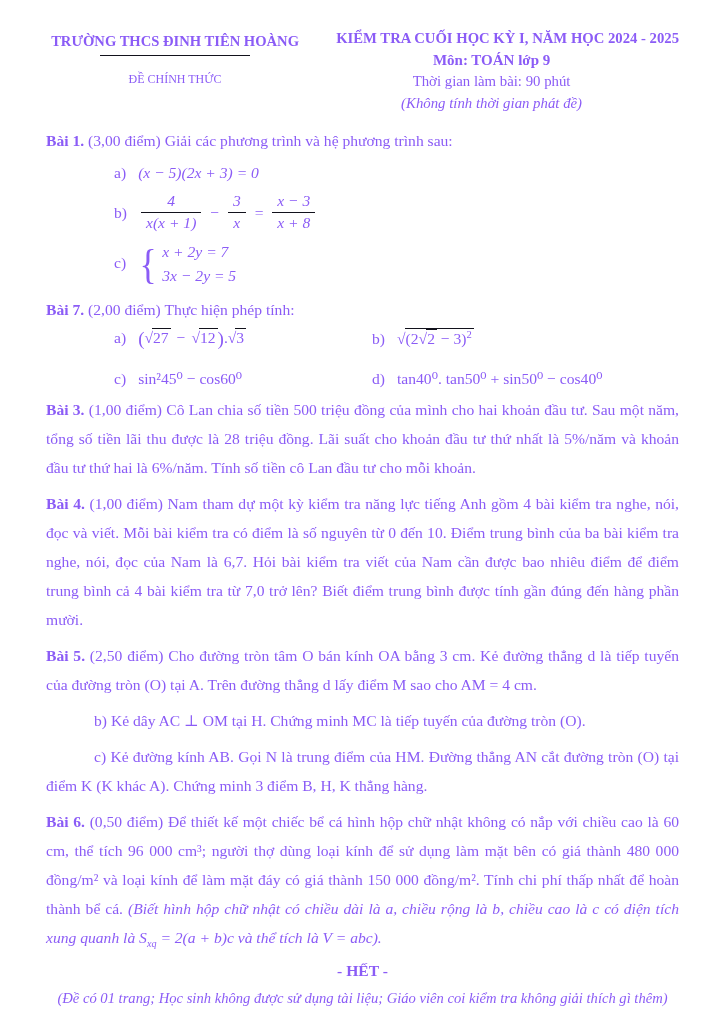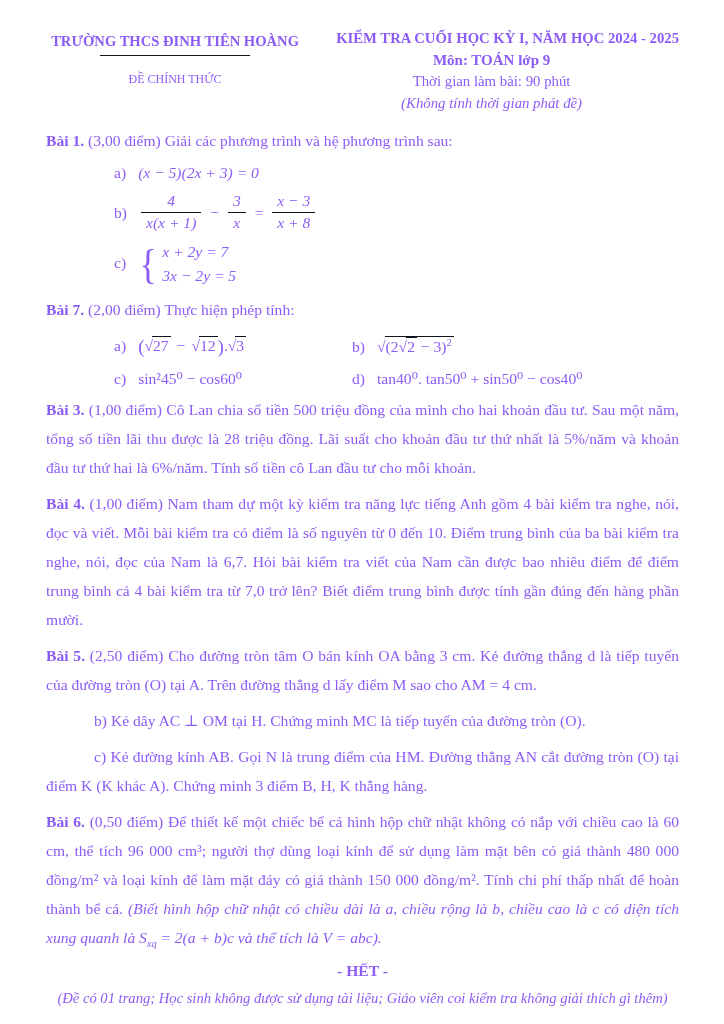--- a/index.html
+++ b/index.html
@@ -40,21 +40,21 @@
   .system .brace { font-size:42px; font-weight:300; margin-right:4px; font-style:normal; line-height:0.9; transform:scaleX(0.85); }
   .system .eqs span { display:block; line-height:24px; }
   
   .sqrt { display:inline-block; white-space:nowrap; font-style:normal; }
   .sqrt > .sign { display:inline-block; margin-right:-1px; }
   .sqrt > .rad { display:inline-block; border-top:1.2px solid #12121c; padding:0 2px 0 1px; }
   .bigp { font-size:19px; vertical-align:-2px; font-style:normal; }
   sup { font-size:0.68em; line-height:0; }
   sub { font-size:0.65em; line-height:0; }
   
-  .two-col { display:grid; grid-template-columns:238px 1fr; padding-left:68px; margin-top:12px; row-gap:12px; }
+  .two-col { display:grid; grid-template-columns:238px 1fr; padding-left:68px; margin-top:4px; row-gap:12px;gap:20px; }
   
   .widehat { position:relative; display:inline-block; font-style:italic; padding:1px 2px 0; }
   .widehat::before { content:""; position:absolute; top:-3px; left:0; right:0; height:7px;
     border-top:1.4px solid #12121c; border-radius:50% 50% 0 0 / 100% 100% 0 0; }
   .note-italic { font-style:italic; }
   .end { text-align:center; font-weight:bold; line-height:28px; margin-top:5px; }
   .foot-note { text-align:center; font-style:italic; font-size:14.6px; line-height:26px; }
 </style>
 </head>
 <body>

